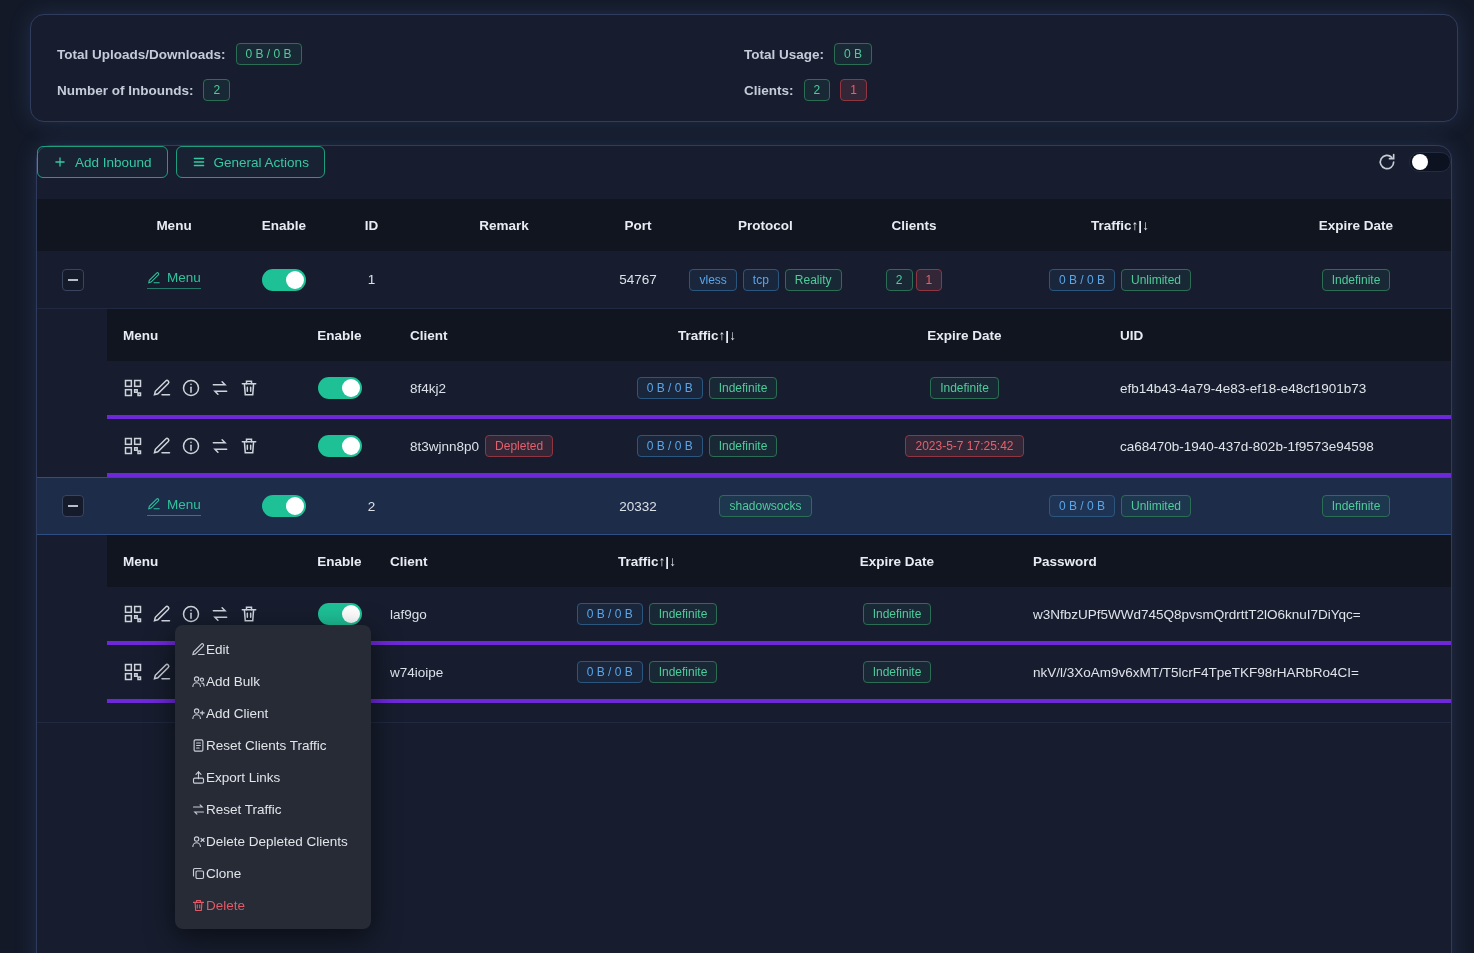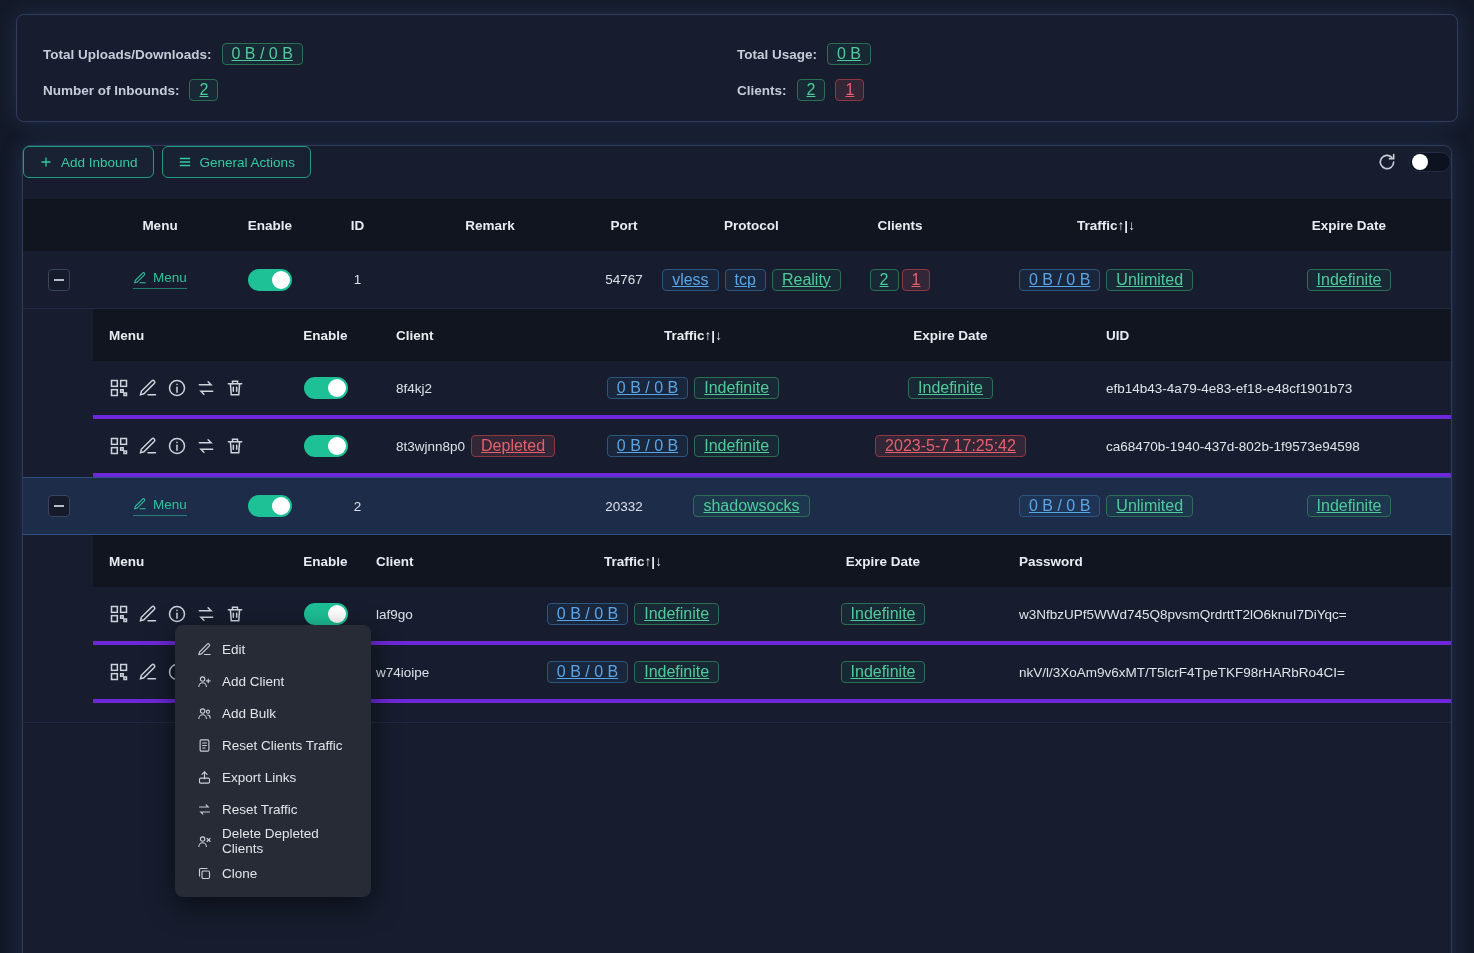--- a/index.html
+++ b/index.html
@@ -8,32 +8,33 @@
     position: relative;
     background: #131927;
     font-family: "Liberation Sans", "DejaVu Sans", sans-serif;
     color: #dbe0e9;
     overflow: hidden;
   }
   .card {
     position: absolute;
     background: #171d2e;
     border: 1px solid #303c5e;
-    border-radius: 8px;
+    border-radius: 14px;
     box-shadow: 0 0 22px rgba(95,135,220,.20);
+    margin-left: 14px;
   }
   
   .stats-card { left:16px; top:14px; right:16px; height:108px; padding:28px 26px; }
   .stats-grid { display:grid; grid-template-columns:1fr 1fr; row-gap:14px; }
   .stat { display:flex; align-items:center; gap:10px; }
   .stat-label { font-size:13.5px; font-weight:700; color:#c6cbd9; }
   
   .badge {
     display:inline-block; padding:2px 9px; border-radius:4px;
-    font-size:16px; line-height:16px; border:1px solid; white-space:nowrap;text-decoration:underline;
+    font-size:12px; line-height:16px; border:1px solid; white-space:nowrap;
   }
   .badge.green { color:#4fcb9b; border-color:#2b6e54; background:rgba(43,190,135,.08); }
   .badge.blue  { color:#58a6e8; border-color:#2b577f; background:rgba(70,150,230,.08);text-align:right; }
   .badge.red   { color:#e5606c; border-color:#8f3642; background:rgba(229,96,108,.14); }
   
   .main-card { left:22px; top:145px; right:22px; height:860px; }
   .toolbar { display:flex; align-items:center; gap:8px; }
   .btn {
     display:inline-flex; align-items:center; gap:8px;
     height:32px; padding:0 15px; border-radius:6px;
@@ -93,22 +94,22 @@
   .action-icons { display:flex; align-items:center; gap:9px; color:#ced3dc; }
   .action-icons .i20 { cursor:pointer; }
   .uid-text { color:#dfe3ea; font-size:13.5px; white-space:nowrap; }
   
   .context-menu {
     position:absolute; left:175px; top:625px; width:196px; z-index:50;
     background:#262b35; border-radius:8px; padding:8px 0;
     box-shadow:0 8px 28px rgba(0,0,0,.55);
   }
   .cm-item {
-    height:32px; display:flex; align-items:center; gap:10px;
-    padding:0 16px; font-size:13.5px; color:#e2e4ea; cursor:pointer;margin-left:6px;
+    height:32px; display:flex; align-items:center; 
+    padding:0 16px; font-size:13.5px; color:#e2e4ea; cursor:pointer;
   }
   .cm-item .i15 { color:#c9ced8; }
   .cm-item.danger, .cm-item.danger .i15 { color:#e05a68; }
 </style>
 </head>
 <body>
 
 <section class="card stats-card">
   <div class="stats-grid">
     <div class="stat">
@@ -517,35 +518,35 @@
           <path d="M16.5 3.5a2.1 2.1 0 0 1 3 3L7 19l-4 1 1-4 12.5-12.5z"></path>
         </svg>
       </span>
     <span>Edit</span>
   </div>
   <div class="cm-item">
     <span class="i15">
         <svg viewBox="0 0 24 24" fill="none" stroke="currentColor" stroke-width="1.8" stroke-linecap="round">
           <circle cx="9" cy="8" r="3.5"></circle>
           <path d="M3 20c0-3.3 2.7-6 6-6s6 2.7 6 6"></path>
-          <path d="M18 8v6M15 11h6"></path>
-        </svg>
-      </span>
-    <span>Add Client</span>
+          <circle cx="17.5" cy="9" r="2.5"></circle>
+          <path d="M21 19c0-2.6-1.7-4.6-4-4.6"></path>
+        </svg>
+      </span>
+    <span>Add Bulk</span>
   </div>
   <div class="cm-item">
     <span class="i15">
         <svg viewBox="0 0 24 24" fill="none" stroke="currentColor" stroke-width="1.8" stroke-linecap="round">
           <circle cx="9" cy="8" r="3.5"></circle>
           <path d="M3 20c0-3.3 2.7-6 6-6s6 2.7 6 6"></path>
-          <circle cx="17.5" cy="9" r="2.5"></circle>
-          <path d="M21 19c0-2.6-1.7-4.6-4-4.6"></path>
-        </svg>
-      </span>
-    <span>Add Bulk</span>
+          <path d="M18 8v6M15 11h6"></path>
+        </svg>
+      </span>
+    <span>Add Client</span>
   </div>
   <div class="cm-item">
     <span class="i15">
         <svg viewBox="0 0 24 24" fill="none" stroke="currentColor" stroke-width="1.8" stroke-linecap="round">
           <rect x="5" y="3" width="14" height="18" rx="2"></rect>
           <path d="M9 8h6M9 12h6M9 16h4"></path>
         </svg>
       </span>
     <span>Reset Clients Traffic</span>
   </div>
@@ -580,13 +581,24 @@
   </div>
   <div class="cm-item">
     <span class="i15">
         <svg viewBox="0 0 24 24" fill="none" stroke="currentColor" stroke-width="1.8" stroke-linecap="round">
           <rect x="8" y="8" width="12" height="12" rx="2"></rect>
           <path d="M16 4H6a2 2 0 0 0-2 2v10"></path>
         </svg>
       </span>
     <span>Clone</span>
   </div>
+  <div class="cm-item danger">
+    <span class="i15">
+        <svg viewBox="0 0 24 24" fill="none" stroke="currentColor" stroke-width="1.8" stroke-linecap="round">
+          <path d="M4 7h16"></path>
+          <path d="M9 7V4h6v3"></path>
+          <path d="M6.5 7l1 13h9l1-13"></path>
+          <path d="M10 11v5M14 11v5"></path>
+        </svg>
+      </span>
+    <span>Delete</span>
+  </div>
 </div>
 
 </body></html>

